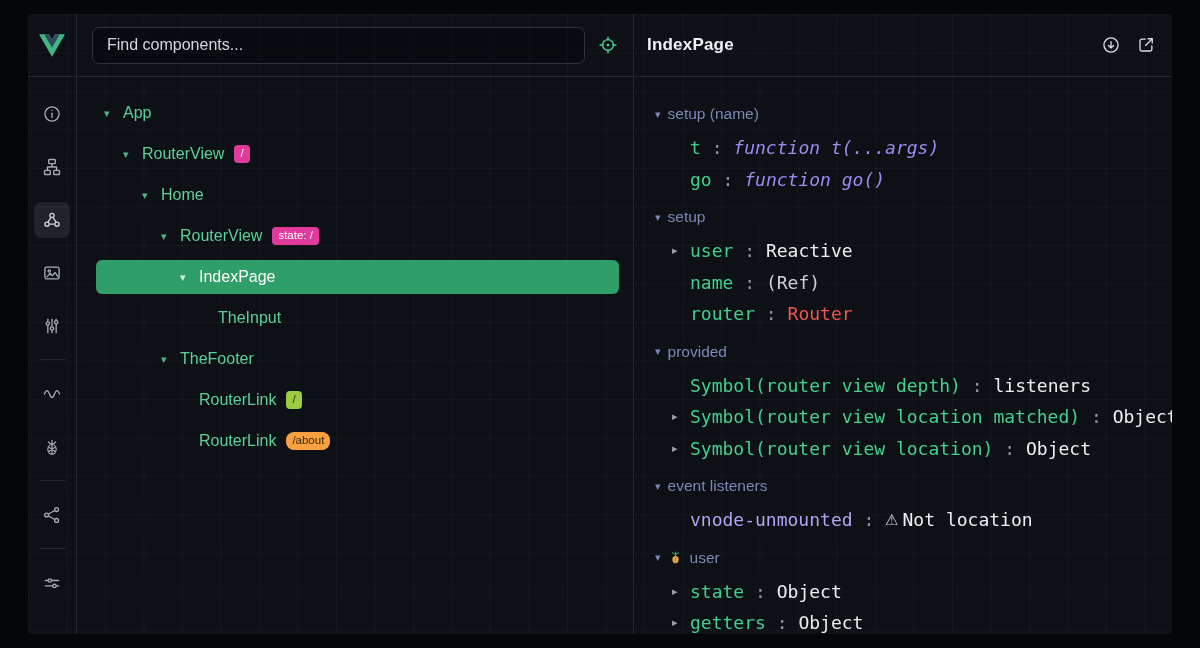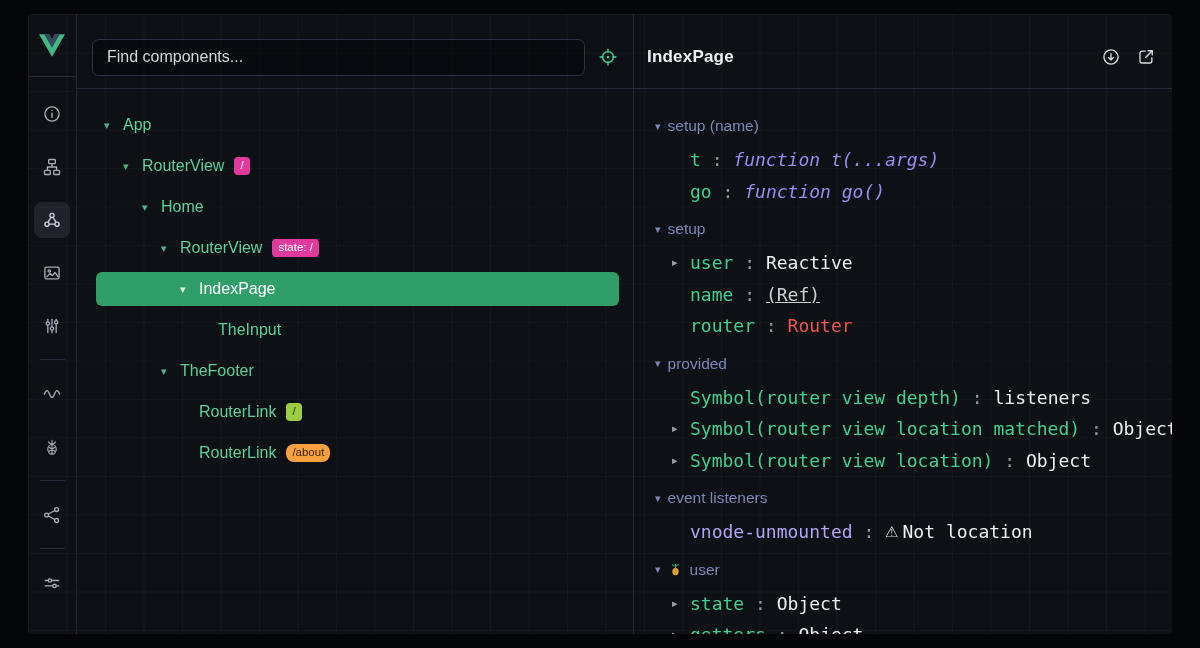--- a/index.html
+++ b/index.html
@@ -21,21 +21,21 @@
   }
   
   .sidebar { flex:0 0 49px; width:49px; border-right:1px solid #232a35; display:flex; flex-direction:column; align-items:center; }
   .logo-cell { height:63px; width:100%; border-bottom:1px solid #232a35; display:flex; align-items:center; justify-content:center; flex:none; }
   .side-nav { display:flex; flex-direction:column; align-items:center; padding-top:19px; width:100%; }
   .side-btn { width:36px; height:36px; border-radius:8px; display:flex; align-items:center; justify-content:center; color:#a6adb8; margin-bottom:17px; cursor:pointer; }
   .side-btn.active { background:rgba(160,172,192,0.13); color:#cdd4de; }
   .side-div { width:25px; height:1px; background:#232a35; margin:-2px 0 16px; }
   .side-btn svg { display:block; }
   
-  .toolbar { height:63px; flex:0 0 63px; border-bottom:1px solid #232a35; display:flex; align-items:center; padding:0 15px;margin-top:12px; }
+  .toolbar { height:63px; flex:0 0 63px; border-bottom:1px solid #232a35; display:flex; align-items:center; padding:0 15px; }
   
   .left-panel { flex:0 0 557px; width:557px; border-right:1px solid #232a35; display:flex; flex-direction:column; }
   .search-input {
     flex:1; height:37px; background:rgba(4,7,11,0.55);
     border:1px solid #2b3340; border-radius:7px;
     color:#e8ebef; font-size:16px; padding:0 14px; outline:none;
     font-family:"Liberation Sans", sans-serif;
   }
   .search-input::placeholder { color:#d2d7de; opacity:1; }
   .target-btn { margin-left:13px; color:#42d392; display:flex; cursor:pointer; }
@@ -59,21 +59,21 @@
   .section:first-child { margin-top:0; }
   .sec-h { height:36px; display:flex; align-items:center; padding-left:21px; color:#7b88b8; font-size:15.5px; gap:7px; cursor:pointer; }
   .sec-caret { font-size:11px; font-family:"DejaVu Sans", sans-serif; }
   .prop-row { height:31.5px; display:flex; align-items:center; padding-left:38px; font-family:"DejaVu Sans Mono", monospace; font-size:18px; white-space:nowrap; overflow:hidden; }
   .row-caret { width:18px; flex:none; font-size:11px; color:#9aa0ab; font-family:"DejaVu Sans", sans-serif; }
   .pkey { color:#43d08e; }
   .pkey.purple { color:#b4a4f6; }
   .psep { color:#8f96a3; white-space:pre; }
   .pval.plain { color:#edeff3; }
   .pval.function { color:#9c8cf5; font-style:italic; }
-  .pval.muted { color:#ccd1d9;text-decoration:underline; }
+  .pval.muted { color:#ccd1d9; }
   .pval.error { color:#f15550; }
   .warn { color:#d3d7de; font-size:15px; font-family:"DejaVu Sans", sans-serif; margin-right:4px; }
 </style>
 </head>
 <body>
 
 <div class="app">
 
   <aside class="sidebar">
     <div class="logo-cell">

